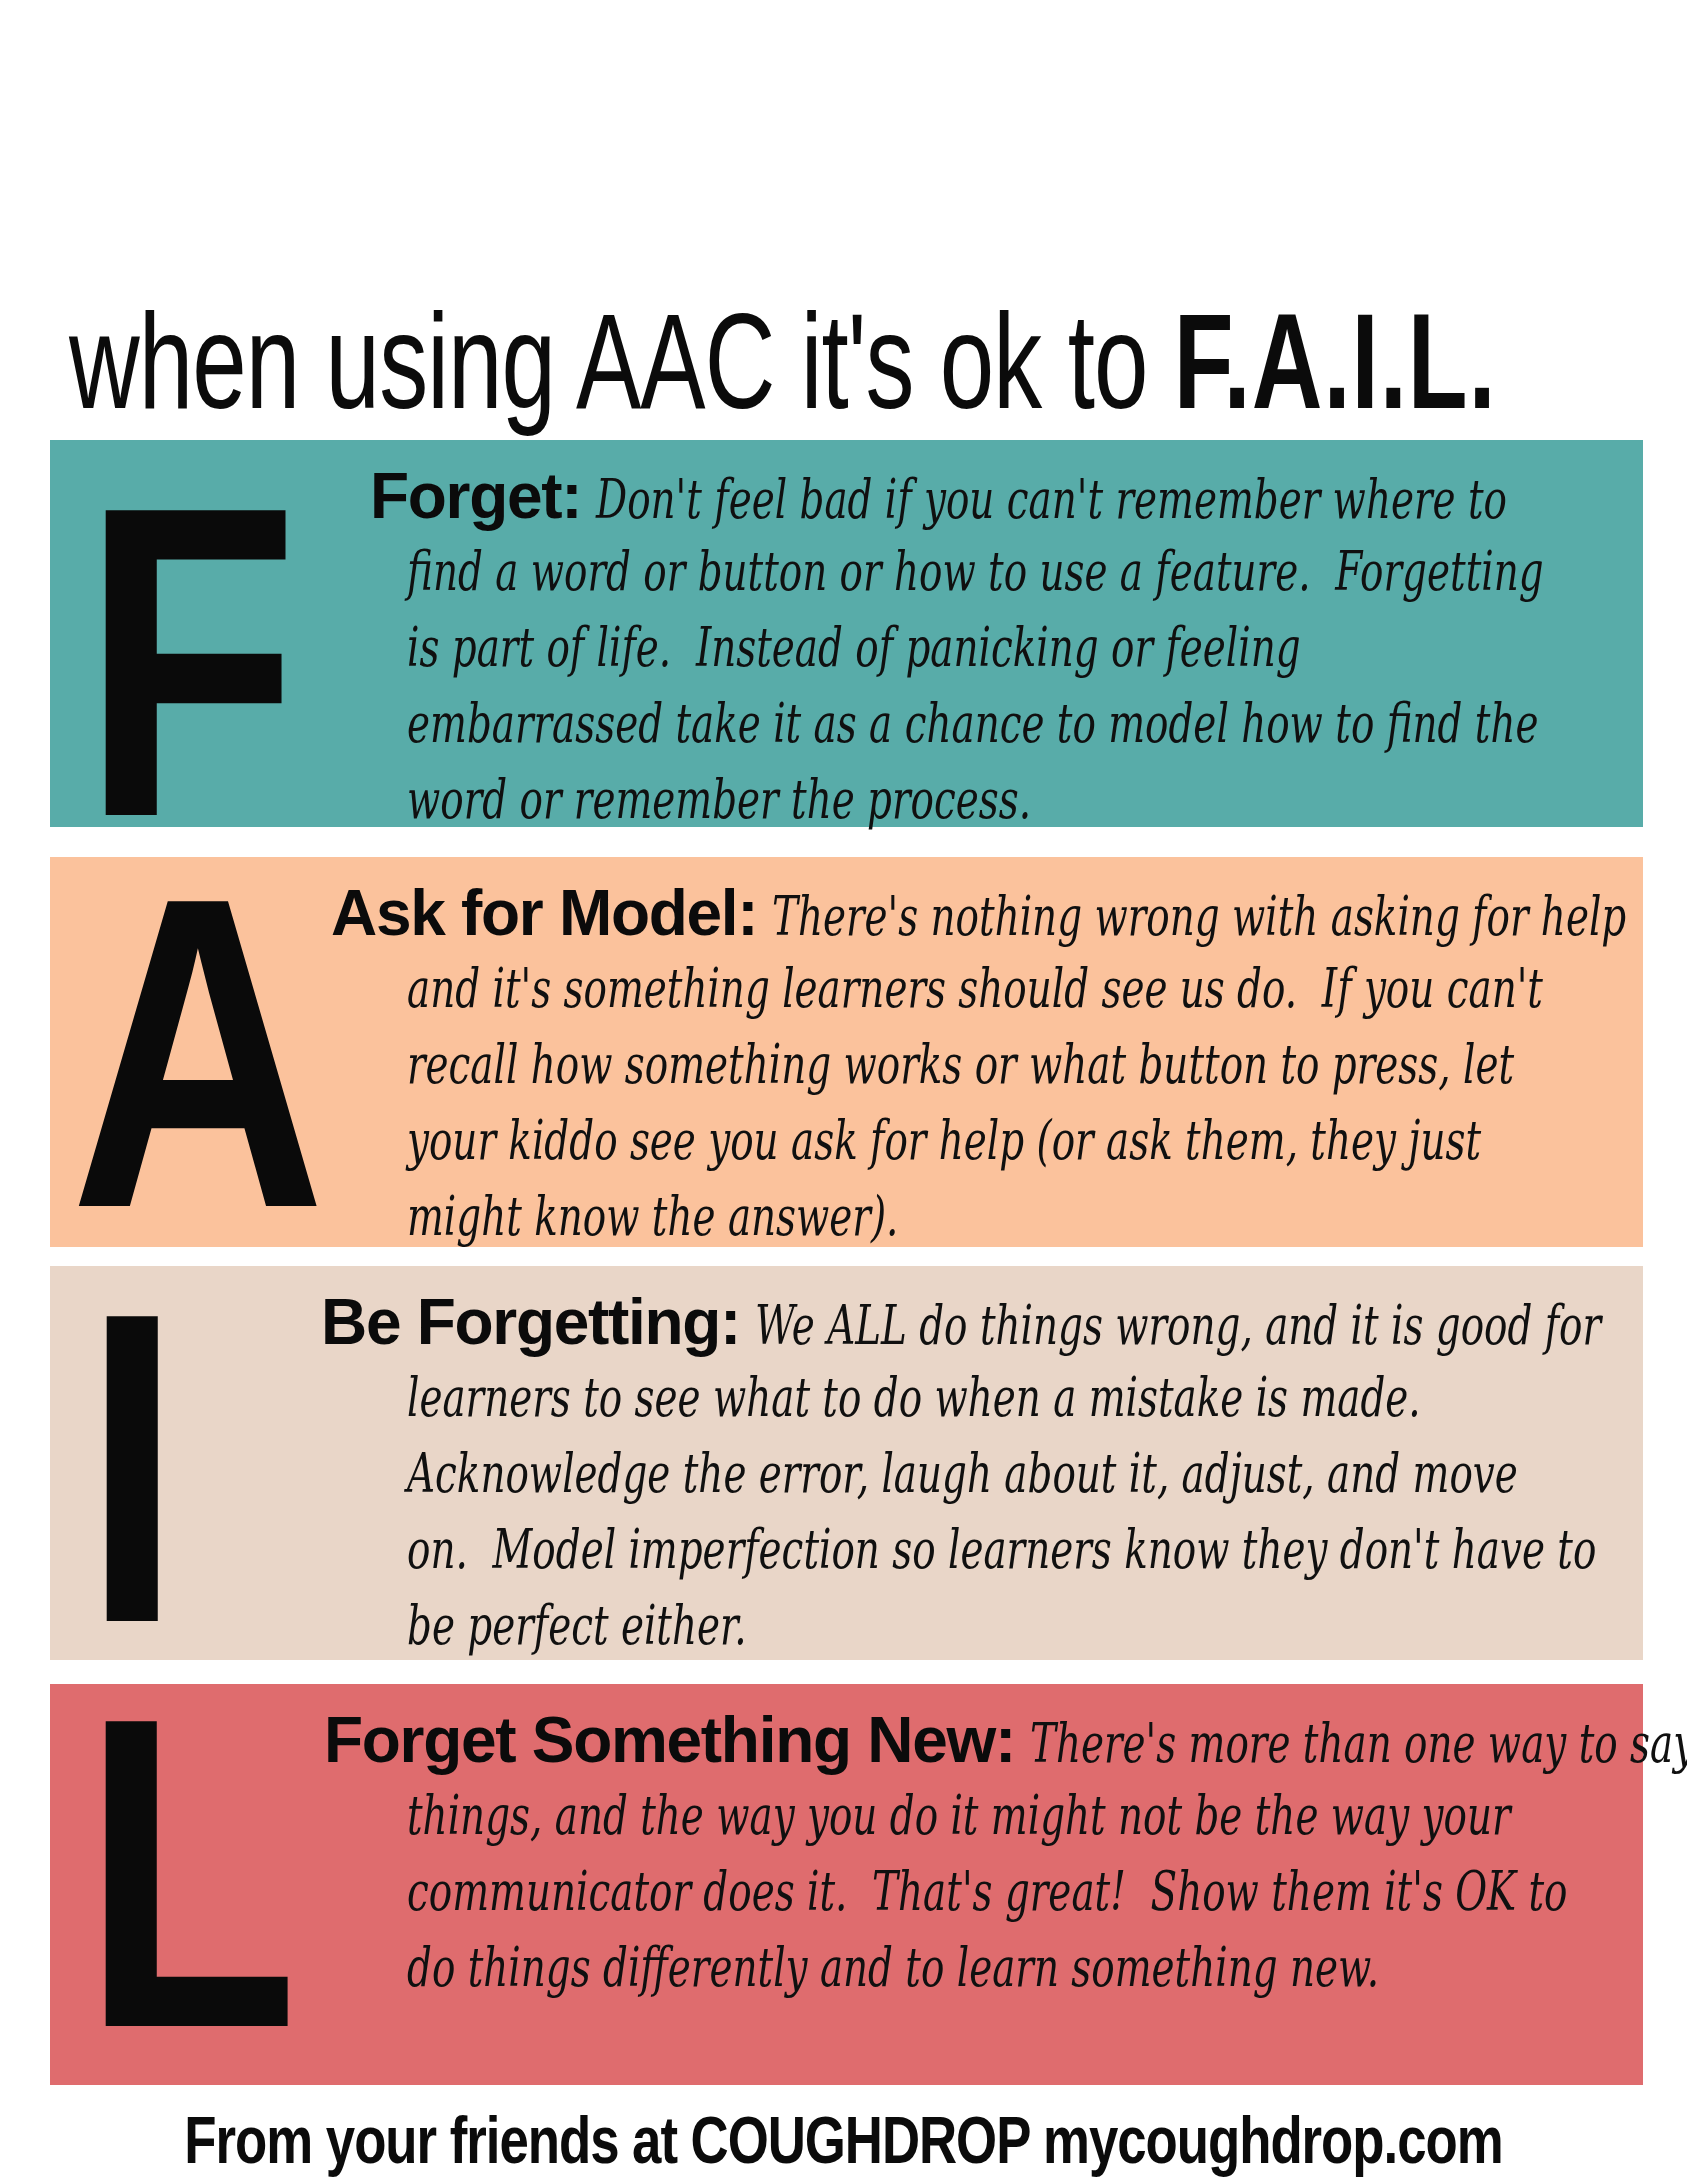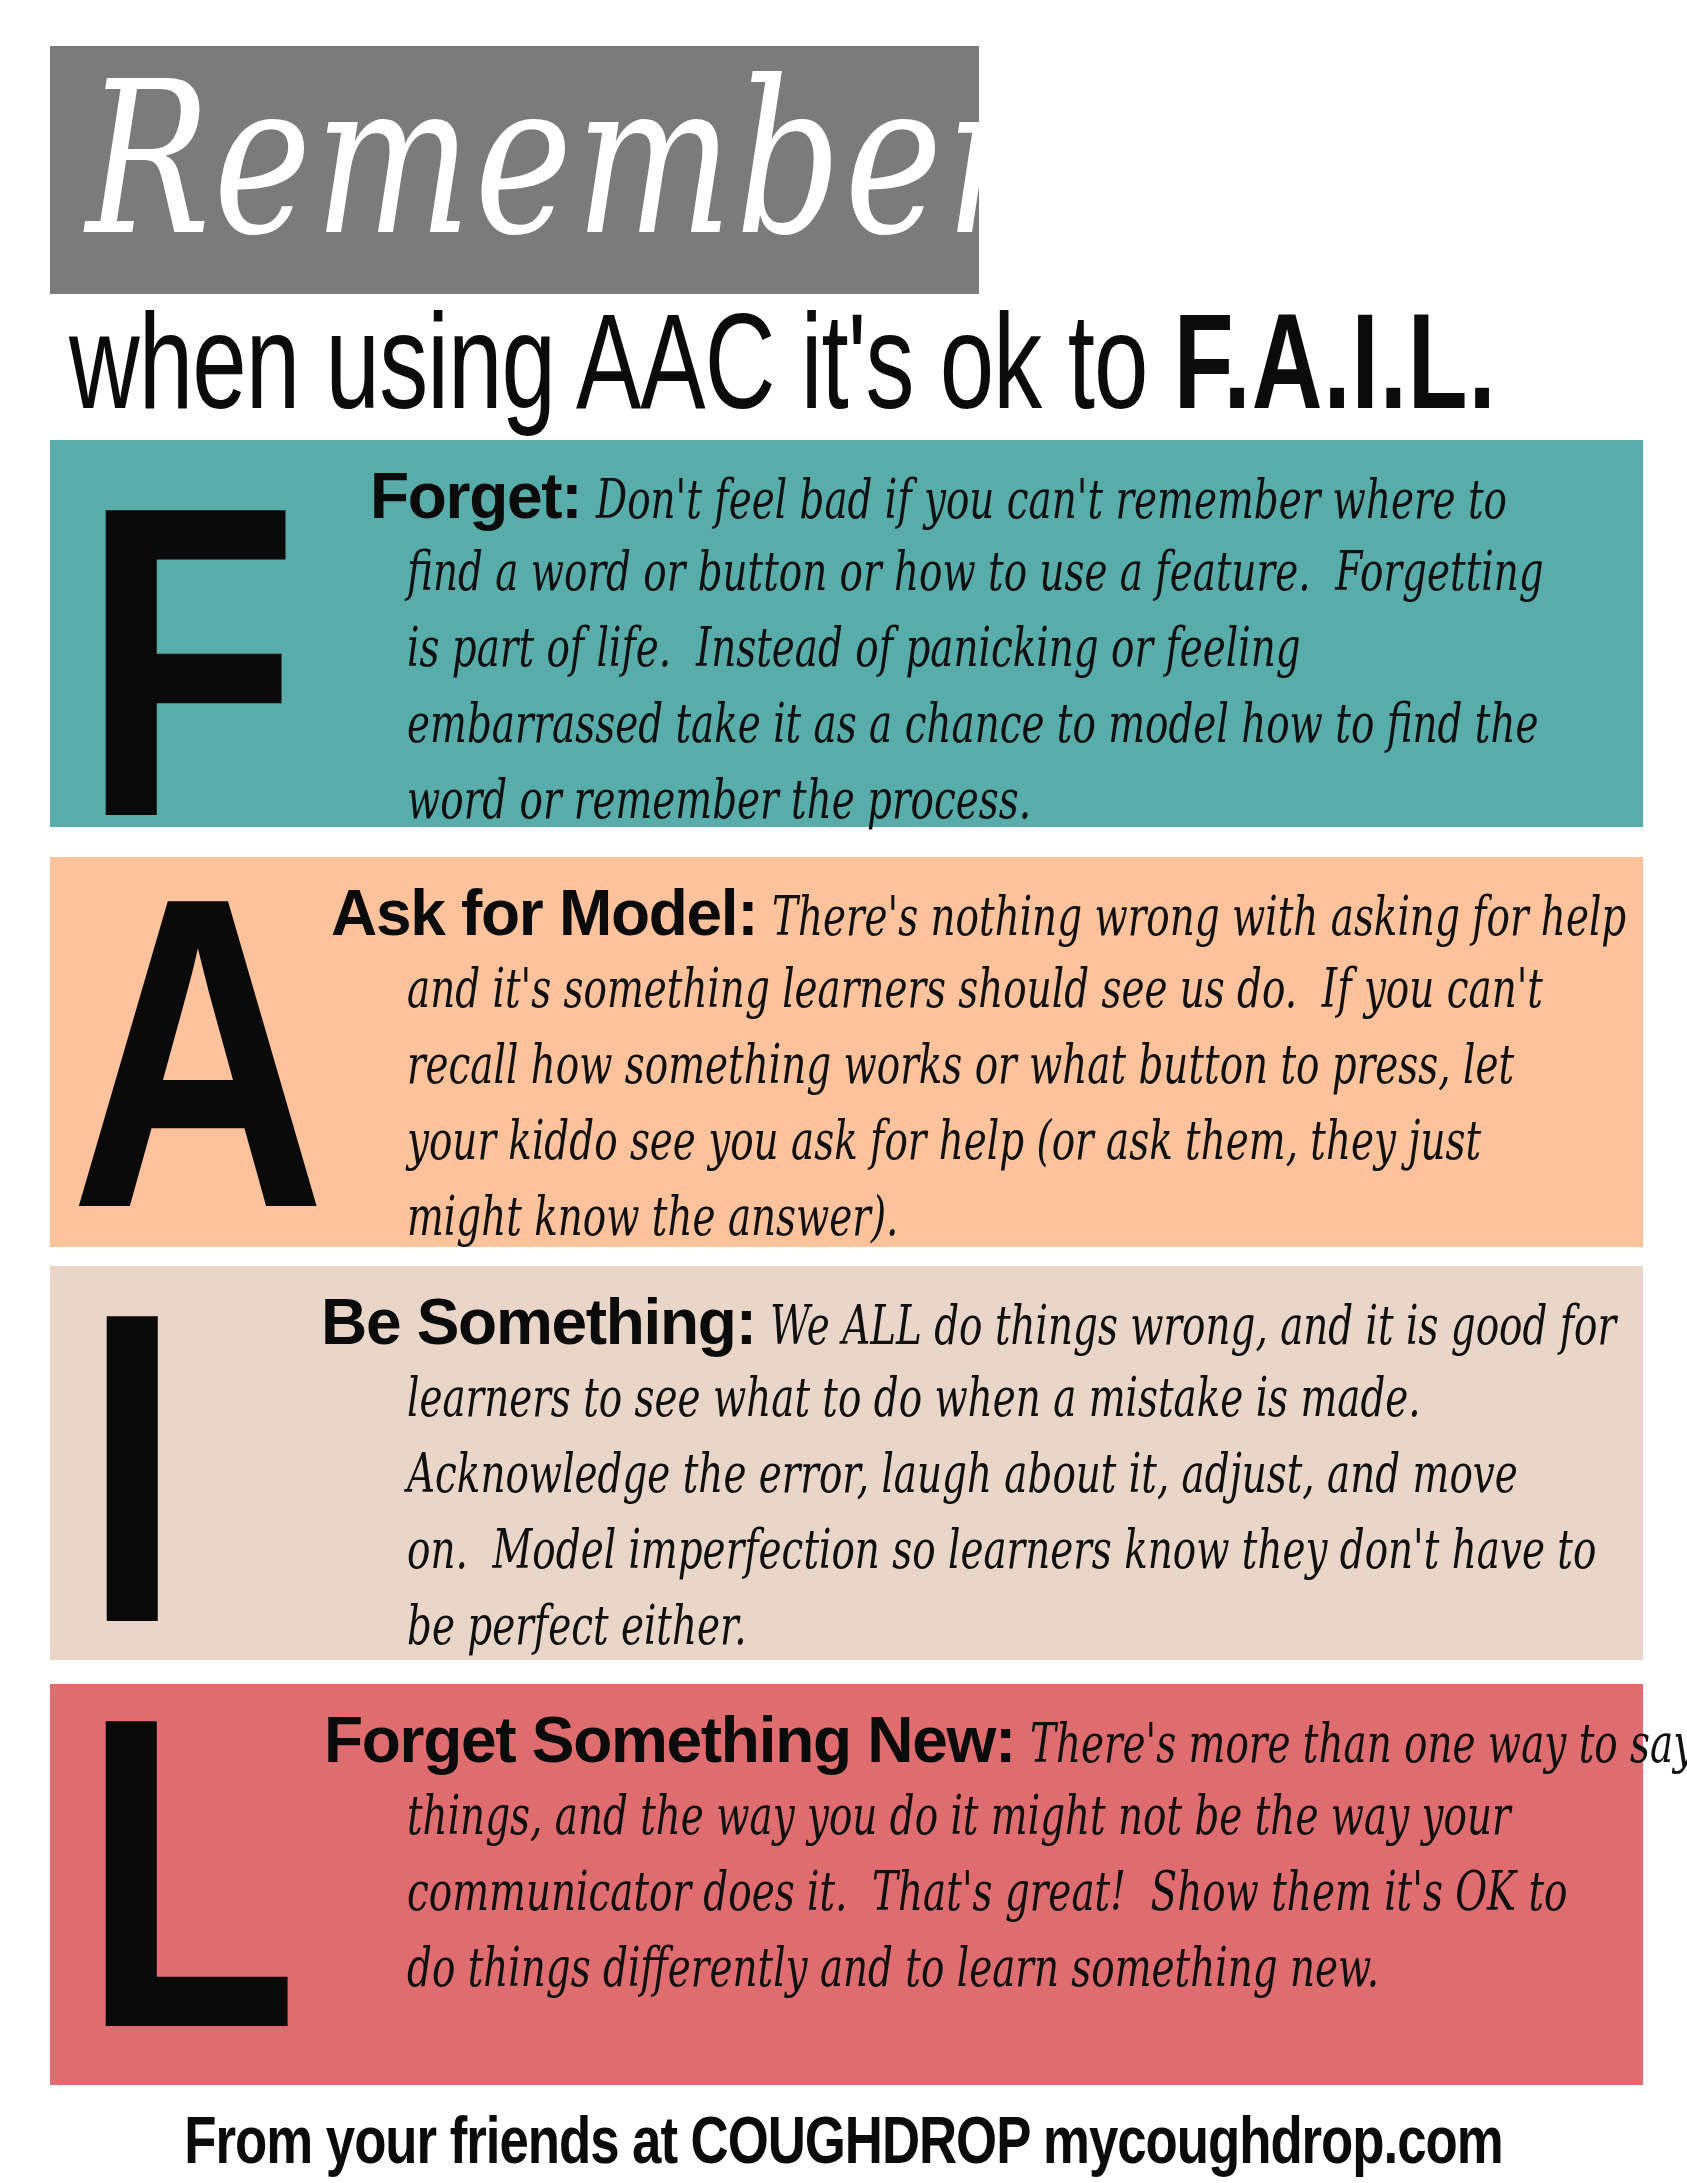--- a/index.html
+++ b/index.html
@@ -115,23 +115,20 @@
     white-space: nowrap;
     transform: scaleX(0.8);
     transform-origin: center top;
   }
 </style>
 </head>
 <body>
 
 <div class="page">
 
-  <div class="header">
-    <div class="header-title">Remember...</div>
-  </div>
 
   <div class="subtitle"><span>when using AAC it's ok to </span><span class="acronym">F.A.I.L.</span></div>
 
   <section class="band s0">
     <div class="letter">F</div>
     <div class="text">
       <div class="line first"><span class="label">Forget:</span><span class="script">Don't feel bad if you can't remember where to</span></div>
       <div class="line"><span class="script">find a word or button or how to use a feature.  Forgetting</span></div>
       <div class="line"><span class="script">is part of life.  Instead of panicking or feeling</span></div>
       <div class="line"><span class="script">embarrassed take it as a chance to model how to find the</span></div>
@@ -146,21 +143,21 @@
       <div class="line"><span class="script">and it's something learners should see us do.  If you can't</span></div>
       <div class="line"><span class="script">recall how something works or what button to press, let</span></div>
       <div class="line"><span class="script">your kiddo see you ask for help (or ask them, they just</span></div>
       <div class="line"><span class="script">might know the answer).</span></div>
     </div>
   </section>
 
   <section class="band s2">
     <div class="letter">I</div>
     <div class="text">
-      <div class="line first"><span class="label">Be Something:</span><span class="script">We ALL do things wrong, and it is good for</span></div>
+      <div class="line first"><span class="label">Be Forgetting:</span><span class="script">We ALL do things wrong, and it is good for</span></div>
       <div class="line"><span class="script">learners to see what to do when a mistake is made.</span></div>
       <div class="line"><span class="script">Acknowledge the error, laugh about it, adjust, and move</span></div>
       <div class="line"><span class="script">on.  Model imperfection so learners know they don't have to</span></div>
       <div class="line"><span class="script">be perfect either.</span></div>
     </div>
   </section>
 
   <section class="band s3">
     <div class="letter">L</div>
     <div class="text">

